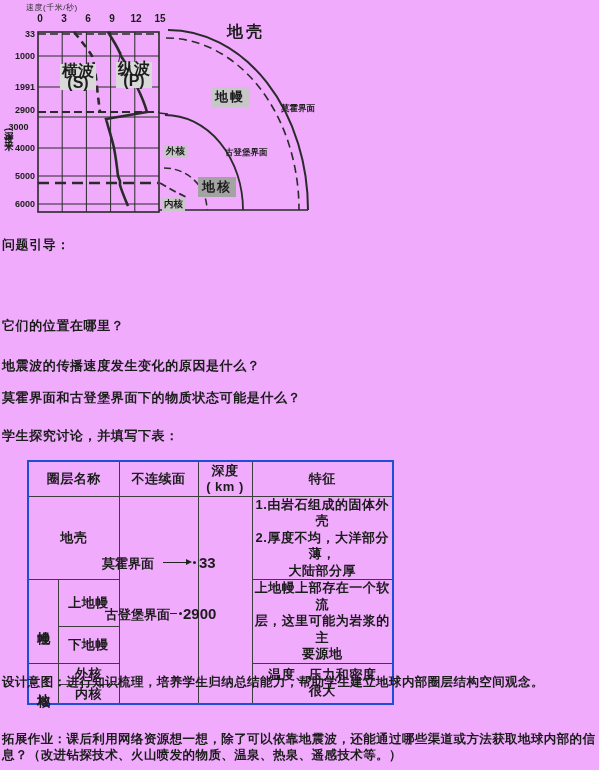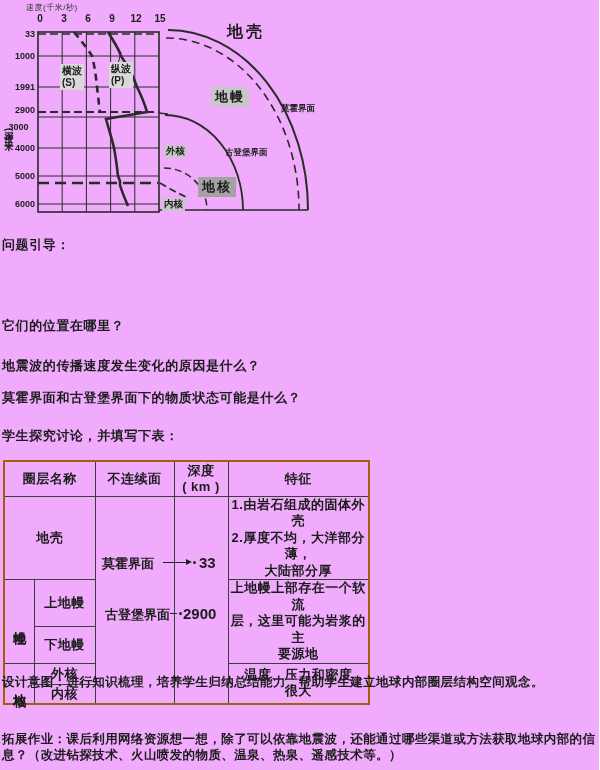--- a/index.html
+++ b/index.html
@@ -6,35 +6,35 @@
   .page{position:relative;width:599px;height:770px;background:#f0abfc;overflow:hidden;
         font-family:"Liberation Sans","DejaVu Sans",sans-serif;color:#1c1c1c;}
   .abs{position:absolute;}
   
   .fig{position:absolute;left:2px;top:2px;width:380px;height:222px;}
   .fig svg{position:absolute;left:0;top:0;}
   .vax-title{left:24px;top:0px;font-size:8px;color:#333;letter-spacing:.5px;}
   .xtick{top:11px;width:16px;text-align:center;font-size:10px;font-weight:bold;}
   .ytick{left:0;width:33px;text-align:right;font-size:9px;font-weight:bold;}
   .dax-title{left:0px;top:122px;font-size:9px;font-weight:bold;writing-mode:vertical-rl;letter-spacing:2px;}
-  .wavelab{white-space:pre-line;text-align:left;font-size:10px;font-weight:bold;line-height:12px;
+  .wavelab{white-space:pre-line;text-align:center;font-size:16px;font-weight:bold;line-height:12px;
            background:#d9d9d9;padding:1px 2px;}
   .lab-big{font-size:16px;font-weight:bold;letter-spacing:3px;}
   .lab-box{font-size:13px;font-weight:bold;letter-spacing:2px;background:#c7c7c7;padding:1px 4px;}
   .lab-box-dark{background:#a3a3a3;}
   .lab-sm{font-size:8.5px;font-weight:bold;color:#222;}
   .lab-core-sm{font-size:9.5px;font-weight:bold;background:#c7c7c7;padding:0 2px;}
   
   .q{position:absolute;left:2px;margin:0;font-size:13px;font-weight:bold;letter-spacing:.6px;white-space:nowrap;}
   
   .tablewrap{position:absolute;left:3px;top:460px;width:365px;height:195px;}
   table.t{border-collapse:collapse;table-layout:fixed;width:365px;}
   table.t td,table.t th{border:1px solid #3c3c3c;padding:0;font-size:13px;font-weight:bold;
       text-align:center;vertical-align:middle;letter-spacing:.5px;}
-  table.t{border:2px solid #a16207;}
+  table.t{border:2px solid #1d4ed8;margin-left:24px;}
   th.hfeat,td.feat{text-align:left;vertical-align:top;padding:3px 5px;}
   td.feat{font-size:12px;line-height:16.5px;white-space:pre-line;letter-spacing:0;}
   th.hdep{white-space:pre-line;line-height:16px;}
   td.vert{writing-mode:vertical-rl;letter-spacing:3px;}
   .ovl{position:absolute;font-weight:bold;}
   .arr-line{position:absolute;border-top:1.5px solid #222;}
   .arr-head{position:absolute;width:0;height:0;border-left:6px solid #222;
             border-top:3.5px solid transparent;border-bottom:3.5px solid transparent;}
   .arr-dot{position:absolute;width:3px;height:3px;background:#222;border-radius:50%;}
   .depthnum{font-size:15px;}
@@ -84,21 +84,21 @@
     <span class="abs ytick" style="top:103px;">2900</span>
     <span class="abs ytick" style="top:120px;text-align:center;">3000</span>
     <span class="abs ytick" style="top:141px;">4000</span>
     <span class="abs ytick" style="top:169px;">5000</span>
     <span class="abs ytick" style="top:197px;">6000</span>
 
     <span class="abs dax-title">深度(千米)</span>
 
     <span class="abs wavelab" style="left:58px;top:62px;">横波
 (S)</span>
-    <span class="abs wavelab" style="left:107px;top:60px;">纵波
+    <span class="abs wavelab" style="left:114px;top:60px;">纵波
 (P)</span>
 
     <span class="abs lab-big" style="left:225px;top:20px;">地壳</span>
     <span class="abs lab-box" style="left:209px;top:85px;">地幔</span>
     <span class="abs lab-sm" style="left:279px;top:101px;">莫霍界面</span>
     <span class="abs lab-sm" style="left:223px;top:145px;">古登堡界面</span>
     <span class="abs lab-box lab-box-dark" style="left:196px;top:175px;">地核</span>
     <span class="abs lab-core-sm" style="left:162px;top:143px;">外核</span>
     <span class="abs lab-core-sm" style="left:160px;top:196px;">内核</span>
   </div>

